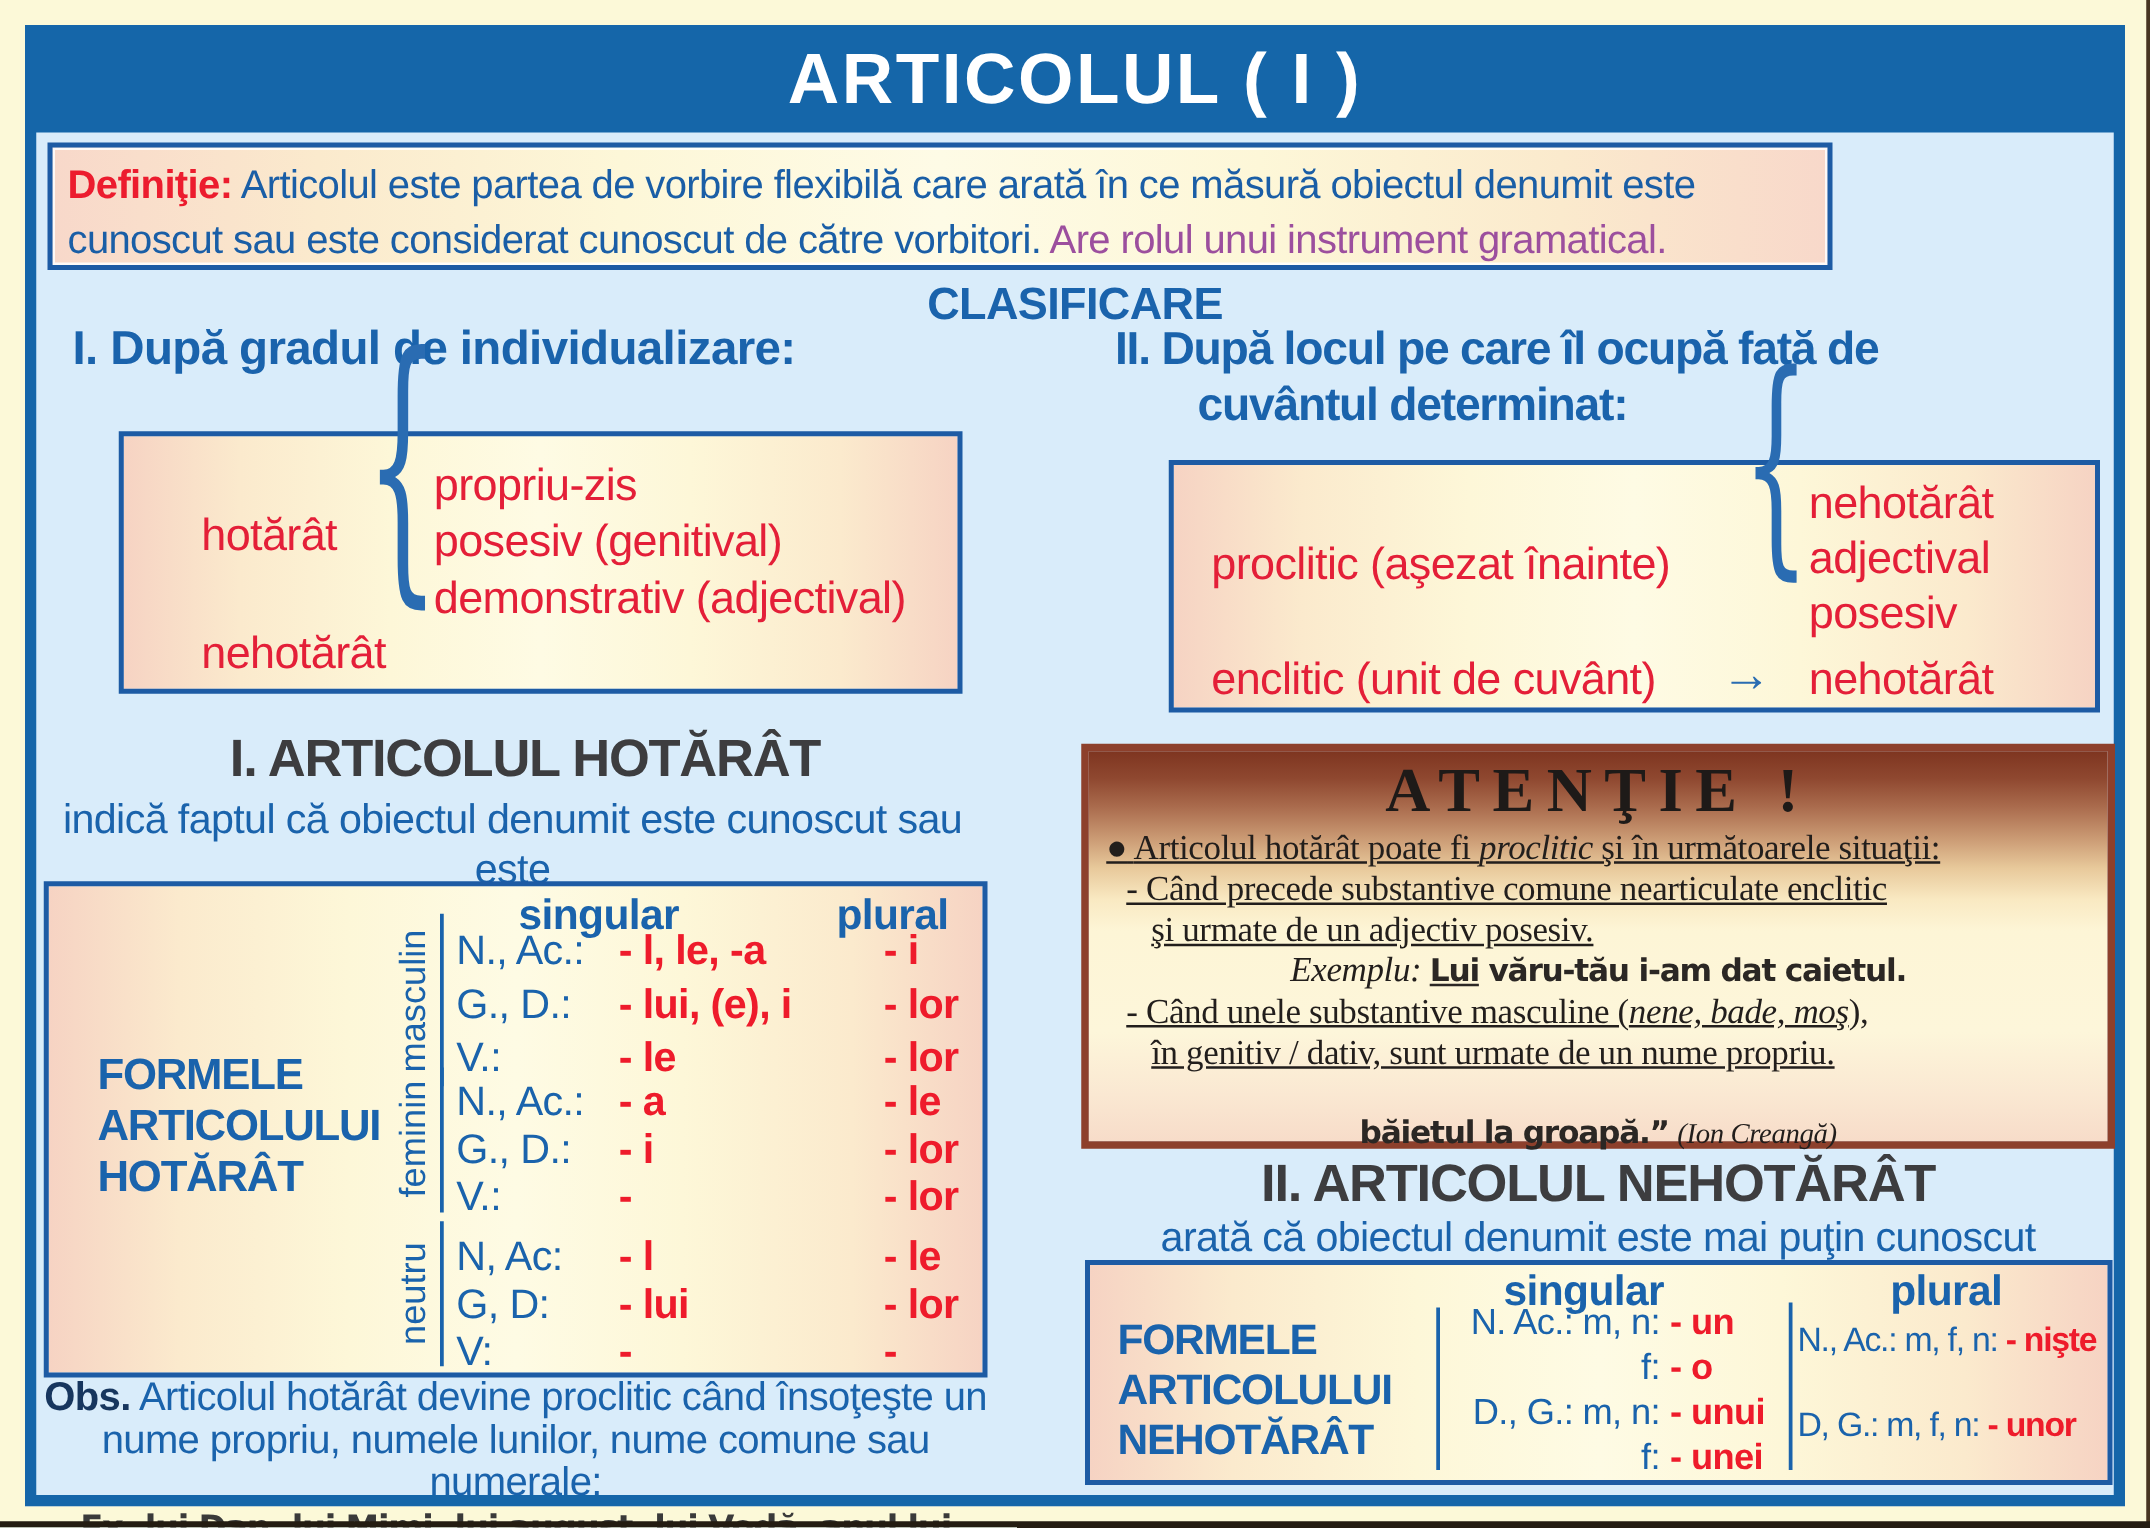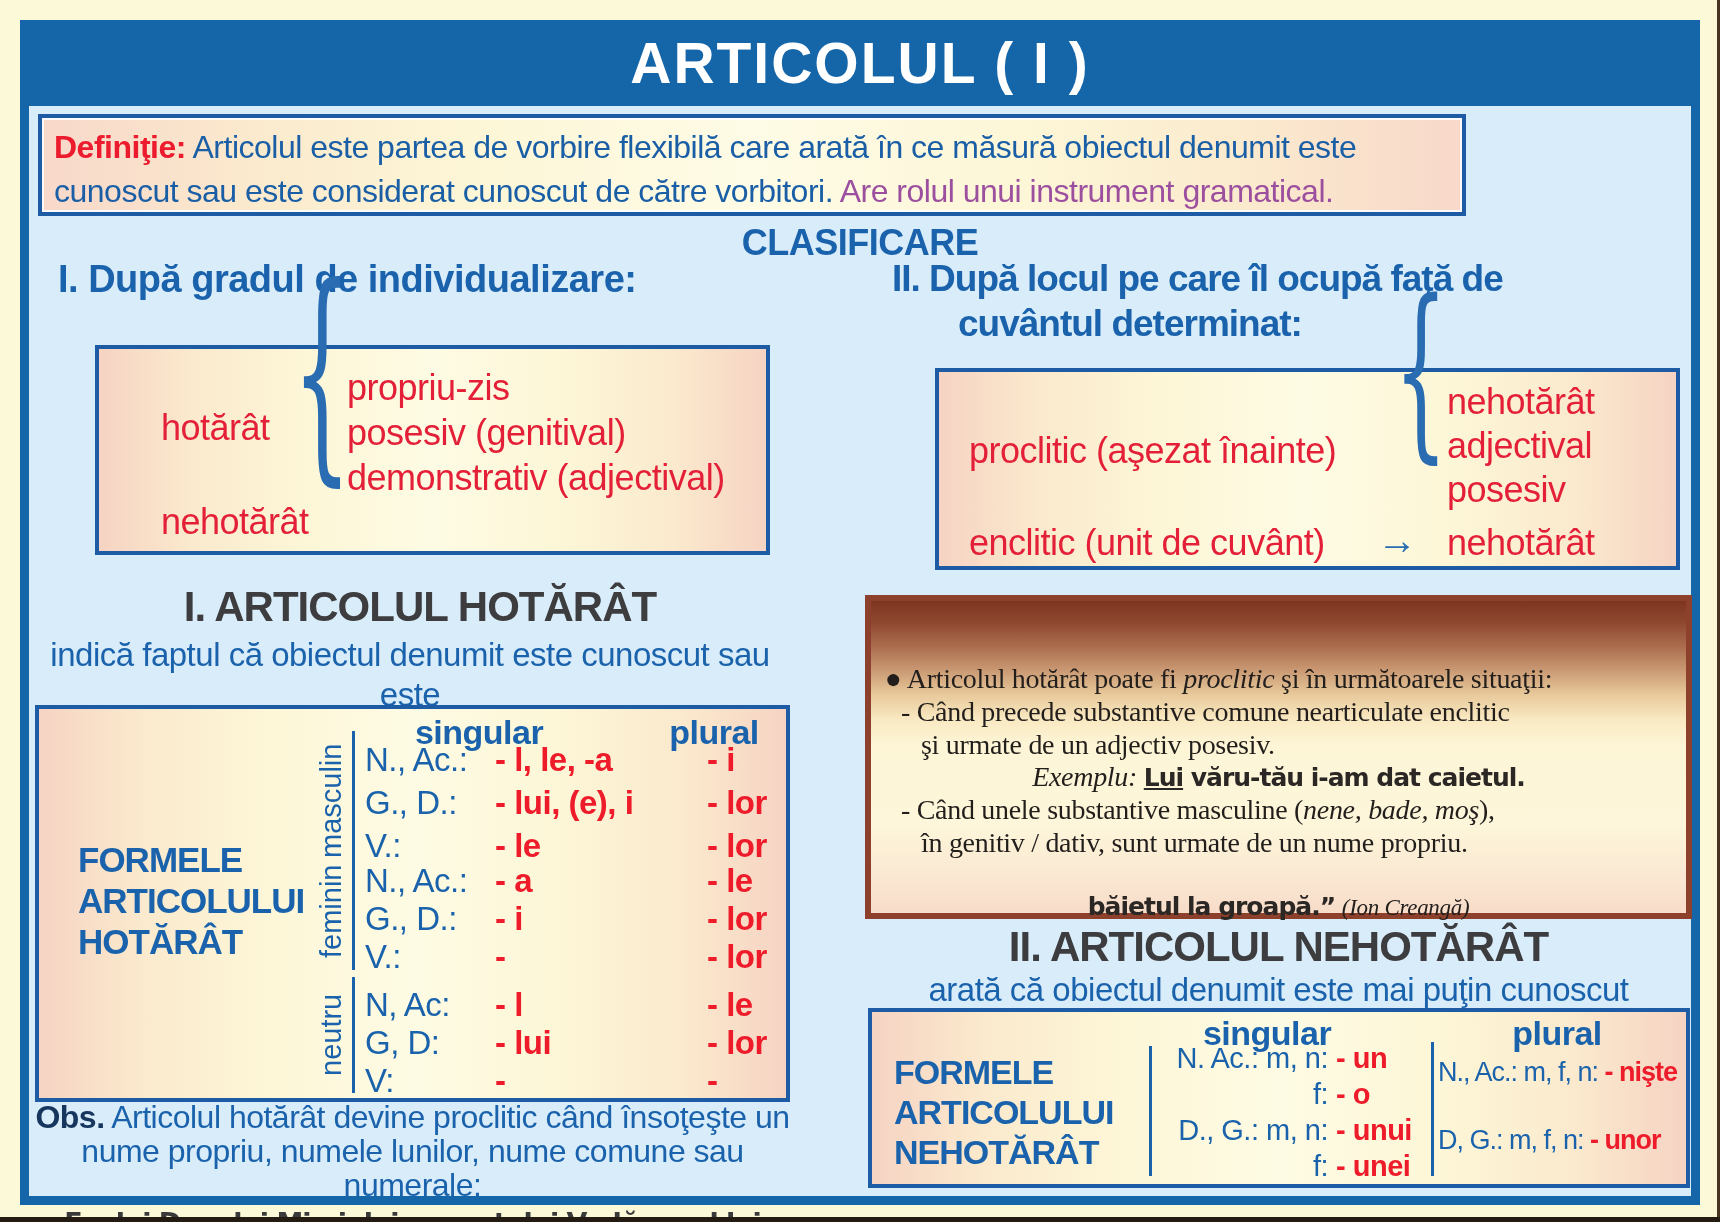--- a/index.html
+++ b/index.html
@@ -61,21 +61,21 @@
        font-size:32px;line-height:34px;}
   .obslbl{color:#17365E;font-weight:bold;}
   .obs-ex{font-family:"DejaVu Sans", sans-serif;color:#3A3A3A;font-weight:bold;font-size:27px;letter-spacing:-1px;margin-top:4px;}
   
   .atentie{position:absolute;left:865px;top:595px;width:827px;height:324px;box-sizing:border-box;
            border:6px solid #8D402C;
            background:linear-gradient(180deg,#7E3520 0%,#8F4830 7%,#A96A4C 14%,#C99872 22%,#E8C99B 30%,#F9E9C2 38%,#FDF5D6 46%,#FDF6DA 72%,#FAE8D2 88%,#F7DCC9 100%);
            font-family:"Liberation Serif", serif;color:#221E1C;font-size:28px;letter-spacing:-0.3px;}
   .at-title{position:absolute;left:0;top:2px;width:100%;text-align:center;font-weight:bold;
             font-size:50px;letter-spacing:10px;color:#1E1A18;}
-  .at-line{position:absolute;white-space:nowrap;}
+  .at-line{position:absolute;white-space:nowrap;text-decoration:underline;}
   .at-center{position:absolute;left:0;width:100%;text-align:center;white-space:nowrap;}
   .comic{font-family:"DejaVu Sans", sans-serif;font-weight:bold;font-size:25px;letter-spacing:-1px;color:#2B2724;}
   .exlbl{font-style:italic;}
   .src{font-size:23px;}
   
   .t2{left:868px;top:1008px;width:822px;height:180px;}
   .t2-div{position:absolute;width:3px;background:#1A63AC;}
   .t2-srow{position:absolute;left:286px;width:264px;display:flex;font-size:29px;letter-spacing:-0.5px;}
   .t2-srow .lbl{flex:1;text-align:right;color:#1A63AC;padding-right:8px;}
   .t2-srow .val{width:86px;color:#EE1B2B;font-weight:bold;}
@@ -207,20 +207,21 @@
 <div class="obs">
   <div>
     <span class="obslbl">Obs.</span>
     <span>Articolul hotărât devine proclitic când însoţeşte un</span>
   </div>
   <div>nume propriu, numele lunilor, nume comune sau numerale:</div>
   <div class="obs-ex">Ex. lui Dan, lui Mimi, lui august, lui Vodă, anul lui 1945, lui Carmen;</div>
 </div>
 
 <div class="atentie">
+  <div class="at-title">ATENŢIE !</div>
   <div class="at-line" style="left:14px;top:62px;">
     <span>●</span>
     <span>Articolul hotărât poate fi </span><i>proclitic</i><span> şi în următoarele situaţii:</span>
   </div>
   <div class="at-line" style="left:30px;top:95px;">- Când precede substantive comune nearticulate enclitic</div>
   <div class="at-line" style="left:50px;top:128px;">şi urmate de un adjectiv posesiv.</div>
   <div class="at-center" style="top:160px;">
     <i class="exlbl">Exemplu:</i>
     <span class="comic"><u>Lui</u><span> văru-tău i-am dat caietul.</span></span>
   </div>

